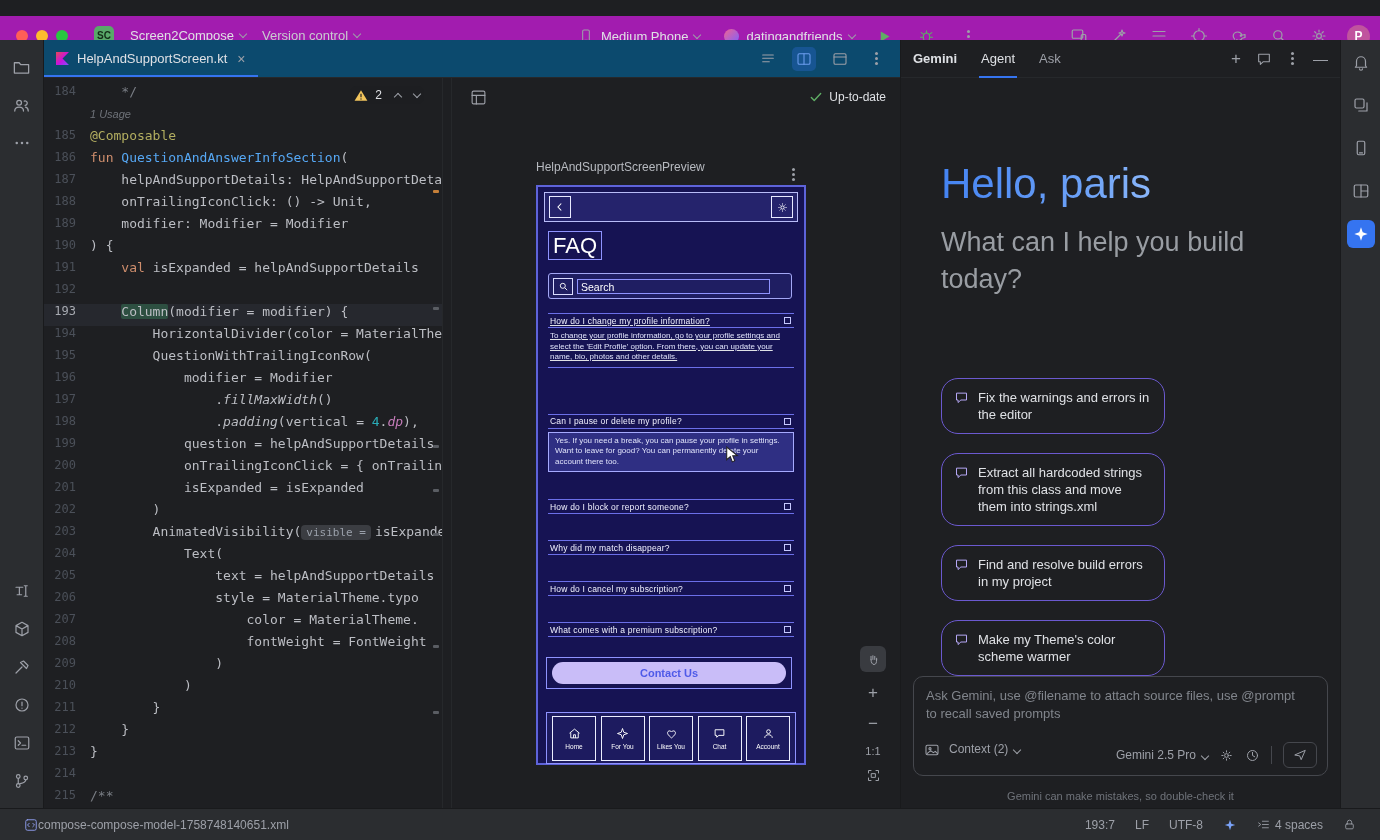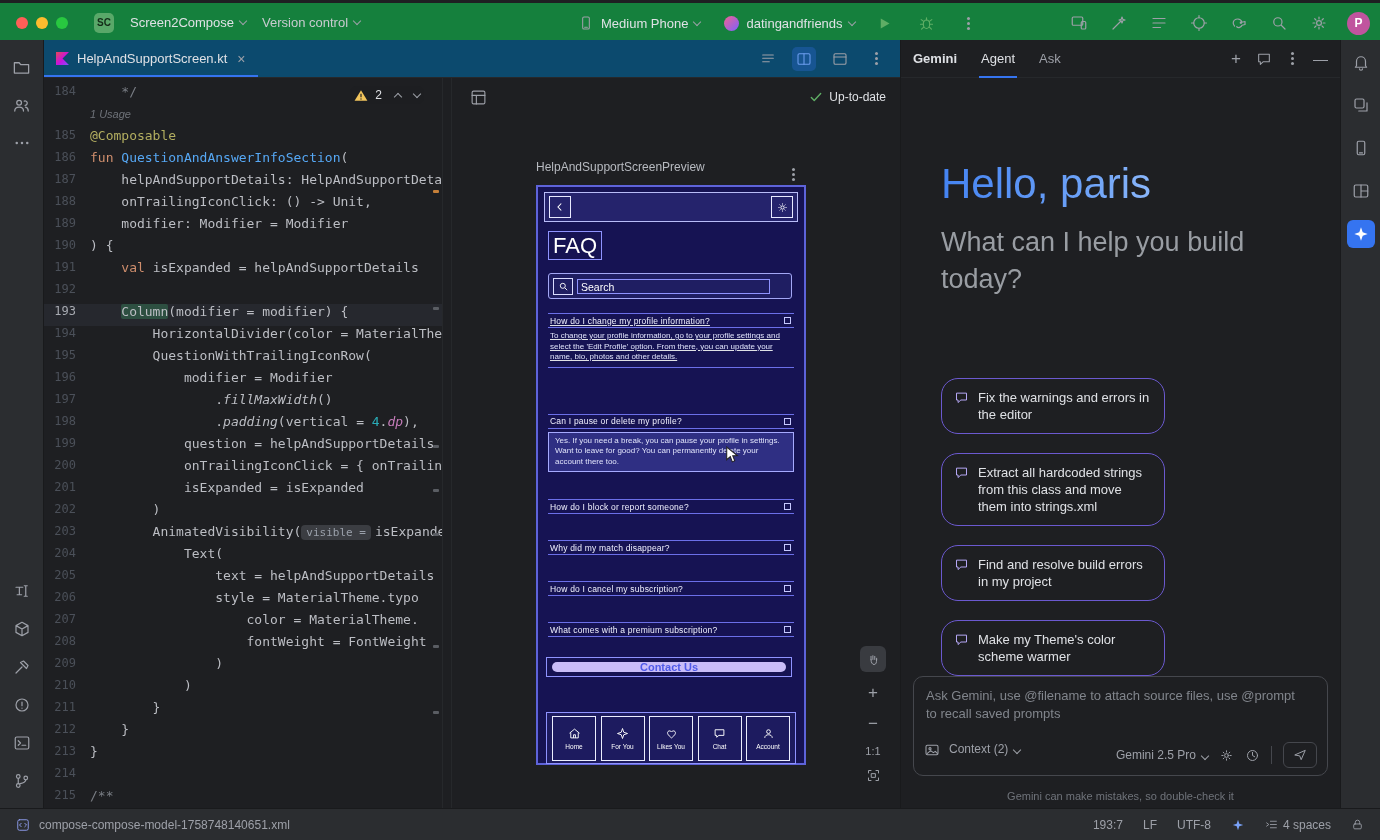--- a/index.html
+++ b/index.html
@@ -6,21 +6,21 @@
     font-family:"Liberation Sans",sans-serif;color:#dfe1e5;-webkit-font-smoothing:antialiased;}
   *{box-sizing:border-box}
   svg{display:block}
   .ic{stroke:#9da0a8;fill:none;stroke-width:1.6;stroke-linecap:round;stroke-linejoin:round}
   .chev{width:6px;height:6px;border-right:1.4px solid #9da0a8;border-bottom:1.4px solid #9da0a8;
     transform:rotate(45deg);display:inline-block;margin-left:6px;margin-top:-3px}
   .kebab{display:inline-block;width:3px;height:3px;border-radius:50%;background:#9da0a8;
     box-shadow:0 -5px 0 #9da0a8,0 5px 0 #9da0a8;margin:0 4px}
 
   
-  .titlebar{position:absolute;left:0;top:3px;width:1380px;height:40px;background:#15803d;
+  .titlebar{position:absolute;left:0;top:16px;width:1380px;height:40px;background:#a21caf;
     border-bottom:1px solid #191a1c;display:flex;align-items:center;font-size:13px}
   .lights{display:flex;gap:8px;margin-left:16px}
   .light{width:12px;height:12px;border-radius:50%}
   .sc-badge{width:20px;height:20px;border-radius:5px;background:#59a869;color:#132b17;
     font-weight:700;font-size:10px;display:flex;align-items:center;justify-content:center;margin-left:26px}
   .tb-item{display:flex;align-items:center;margin-left:16px;cursor:default;color:#dfe1e5}
   .tb-item.dim{color:#c9cbd0}
   .center-cluster{position:absolute;left:578px;top:0;height:40px;display:flex;align-items:center;gap:18px}
   .right-cluster{position:absolute;right:10px;top:0;height:40px;display:flex;align-items:center;gap:16px}
   .tb-ic{width:24px;height:24px;display:flex;align-items:center;justify-content:center;border-radius:5px}
@@ -83,21 +83,21 @@
   .psearch .iconbox{position:absolute;left:4px;top:4px;width:20px;height:17px;border:1px solid #dadcff;
     display:flex;align-items:center;justify-content:center}
   .psearch .textbox{position:absolute;left:28px;top:5px;width:193px;height:15px;border:1px solid #8f93ff;
     display:flex;align-items:center;padding-left:3px;font-size:10.5px;color:#fff}
   .faq-list{position:absolute;left:10px;right:10px;top:126px}
   .qrow{height:15px;border-top:1px solid #6b6fe8;border-bottom:1px solid #6b6fe8;display:flex;align-items:center}
   .qtext{flex:1;font-size:8.5px;color:#f0f1ff;padding-left:2px;letter-spacing:.2px;white-space:nowrap;overflow:hidden}
   .qbox{width:7px;height:7px;border:1px solid #c6c9ff;margin-right:3px;flex:none}
   .ans{font-size:8px;line-height:10.5px;color:#dfe2fa;padding:3px 10px 4px 2px;border-bottom:1px solid #6b6fe8}
   .ans.sel{border:1.2px solid #a6aaff;background:rgba(99,106,232,.33);margin-top:3px;padding:3px 6px 4px 6px}
-  .contact-outer{position:absolute;left:8px;right:12px;top:470px;height:20px;border:1px solid #8f93ff}
+  .contact-outer{position:absolute;left:8px;right:12px;top:470px;height:32px;border:1px solid #8f93ff}
   .contact-pill{position:absolute;left:5px;right:5px;top:4px;bottom:4px;background:#c9bdf8;border-radius:11px;
     display:flex;align-items:center;justify-content:center;font-size:11px;font-weight:700;color:#4f5ae8}
   .pnav{position:absolute;left:8px;right:8px;top:525px;height:52px;border:1px solid #8f93ff;display:flex;
     justify-content:space-between;align-items:center;padding:0 5px;background:rgba(120,124,240,.08)}
   .ntab{width:44px;height:45px;border:1.4px solid #eceeff;display:flex;flex-direction:column;
     align-items:center;justify-content:center;gap:2px}
   .ntab svg{stroke:#fff;fill:none;stroke-width:1.5}
   .nlabel{font-size:6.5px;color:#fff;white-space:nowrap}
   .zoomctl{position:absolute;left:404px;top:568px;width:34px;display:flex;flex-direction:column;
     align-items:center;gap:11px;color:#9da0a8;font-size:15px}
@@ -125,21 +125,21 @@
   .gtoolbar{position:absolute;left:10px;right:10px;bottom:7px;display:flex;align-items:flex-start;gap:9px;
     color:#9da0a8;font-size:12px}
   .gtb-right{margin-left:auto;display:flex;align-items:center;gap:11px}
   .sendbox{width:34px;height:26px;border:1px solid #45474d;border-radius:6px;display:flex;
     align-items:center;justify-content:center}
   .vline{width:1px;height:18px;background:#45474d}
   .gdisclaimer{position:absolute;left:0;right:0;top:750px;text-align:center;font-size:11px;color:#6f737a}
 
   
   .statusbar{position:absolute;left:0;bottom:0;width:1380px;height:32px;background:#2b2d30;
-    border-top:1px solid #191a1c;display:flex;align-items:center;padding:0 16px;font-size:12px;color:#9da0a8;gap:9px}
+    border-top:1px solid #191a1c;display:flex;align-items:center;padding:0 24px;font-size:12px;color:#9da0a8;}
   .sb-right{margin-left:auto;display:flex;align-items:center;gap:20px}
   .sb-item{display:flex;align-items:center;gap:5px}
 </style>
 </head>
 <body>
 
 <div class="titlebar">
   <div class="lights">
     <span class="light" style="background:#ff5f57"></span>
     <span class="light" style="background:#febc2e"></span>

